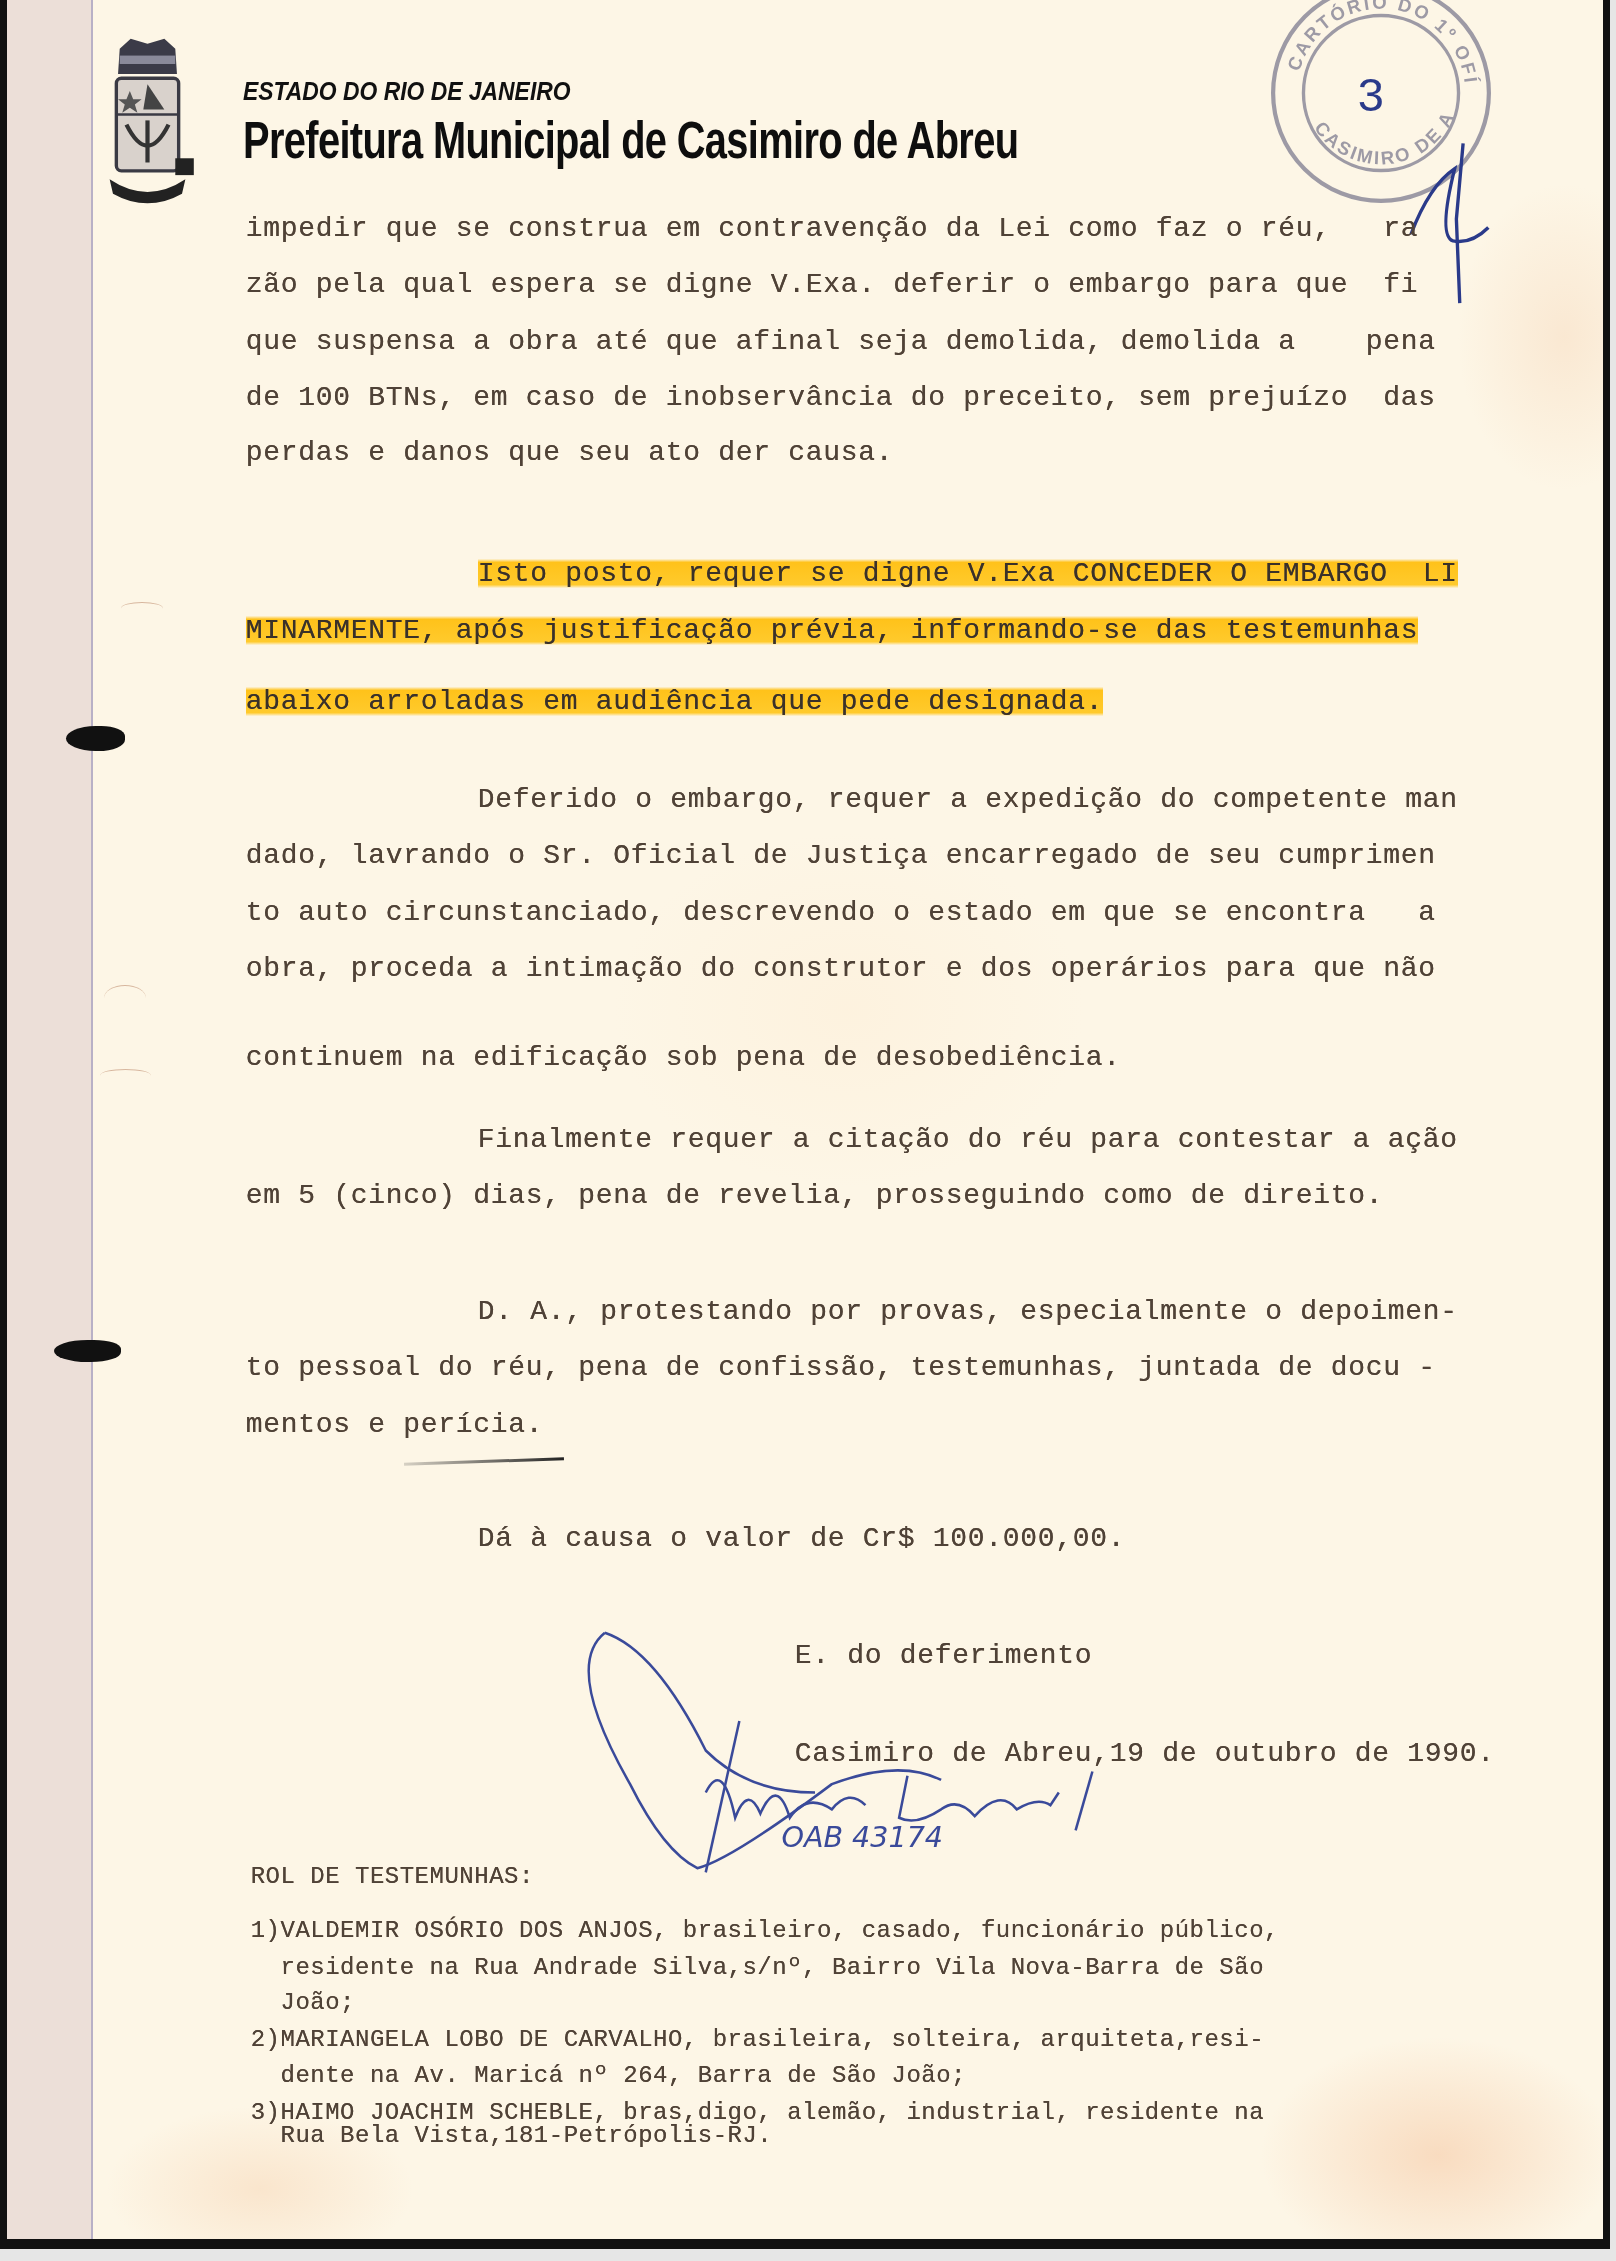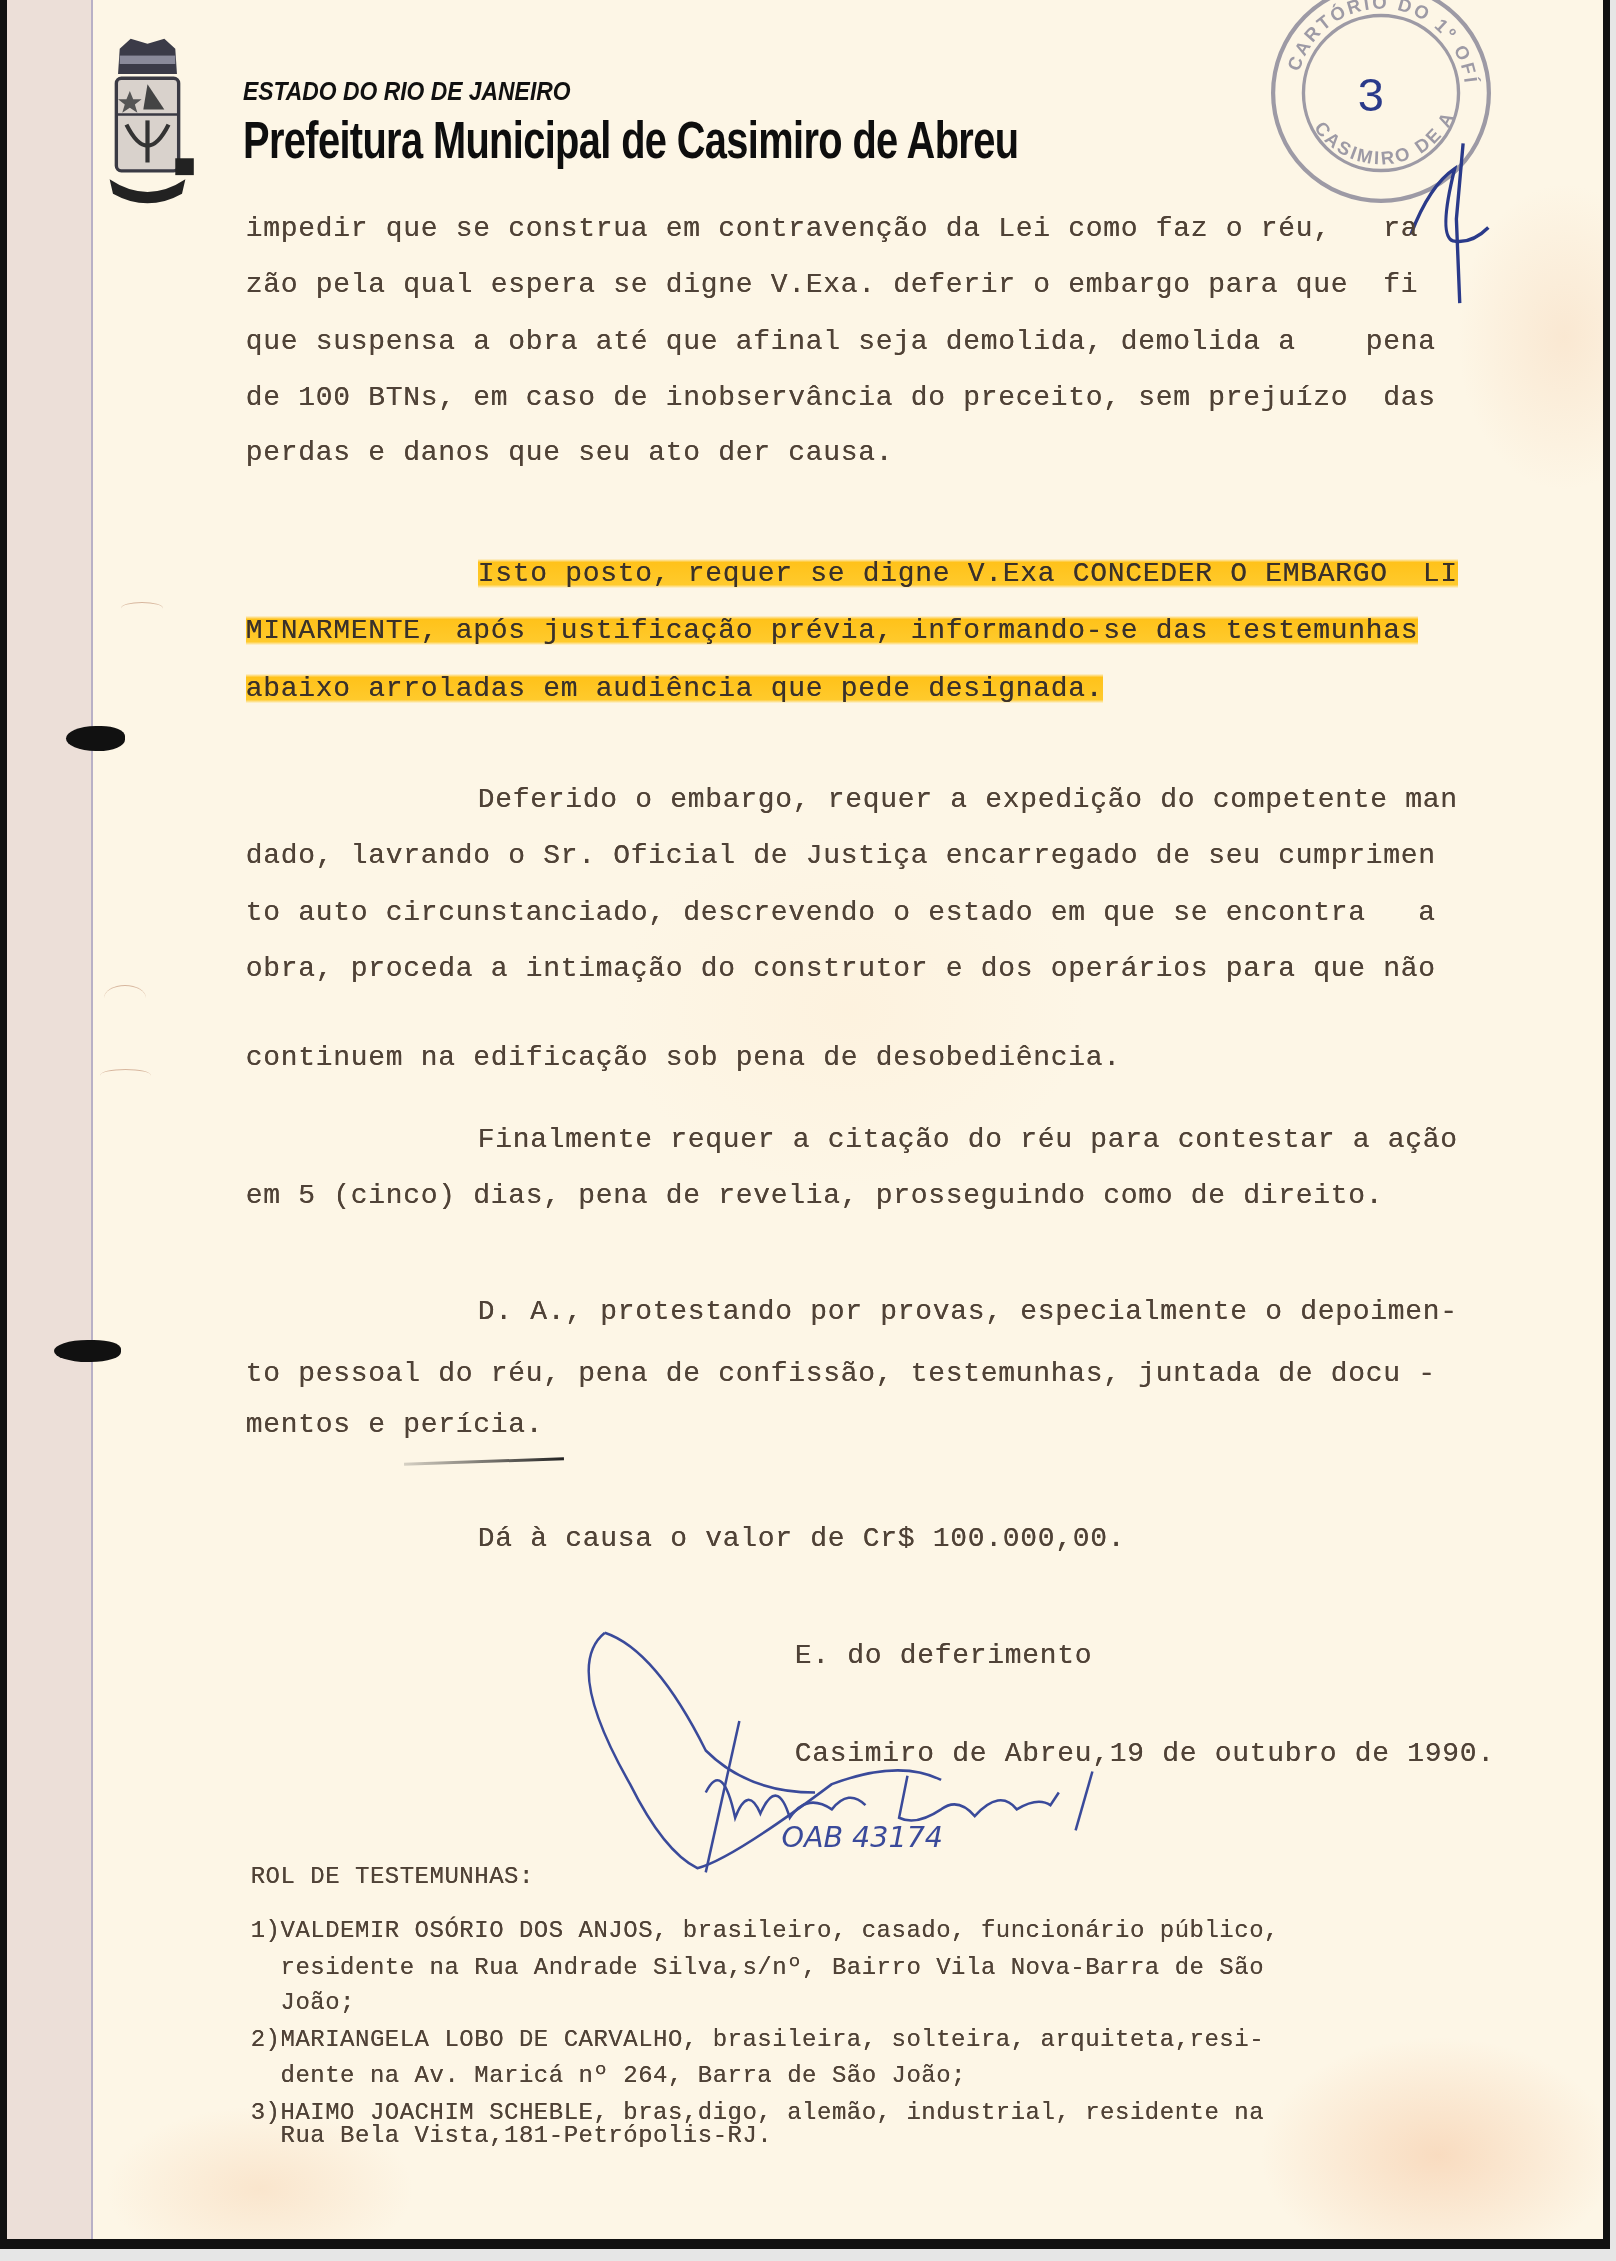--- a/index.html
+++ b/index.html
@@ -135,39 +135,39 @@
     <div class="line" style="top:0px;">impedir que se construa em contravenção da Lei como faz o réu,   ra</div>
     <div class="line" style="top:56px;">zão pela qual espera se digne V.Exa. deferir o embargo para que  fi</div>
     <div class="line" style="top:113px;">que suspensa a obra até que afinal seja demolida, demolida a    pena</div>
     <div class="line" style="top:169px;">de 100 BTNs, em caso de inobservância do preceito, sem prejuízo  das</div>
     <div class="line" style="top:224px;">perdas e danos que seu ato der causa.</div>
   </div>
 
   <div class="text-block" style="top:557px;height:152px;">
     <div class="line" style="top:0px;left:232px;"><span class="hl">Isto posto, requer se digne V.Exa CONCEDER O EMBARGO  LI</span></div>
     <div class="line" style="top:57px;"><span class="hl">MINARMENTE, após justificação prévia, informando-se das testemunhas</span></div>
-    <div class="line" style="top:115px;"><span class="hl">abaixo arroladas em audiência que pede designada.</span></div>
+    <div class="line" style="top:128px;"><span class="hl">abaixo arroladas em audiência que pede designada.</span></div>
   </div>
 
   <div class="text-block" style="top:783px;height:269px;">
     <div class="line" style="top:0px;left:232px;text-align:center;">Deferido o embargo, requer a expedição do competente man</div>
     <div class="line" style="top:56px;">dado, lavrando o Sr. Oficial de Justiça encarregado de seu cumprimen</div>
     <div class="line" style="top:113px;">to auto circunstanciado, descrevendo o estado em que se encontra   a</div>
     <div class="line" style="top:169px;">obra, proceda a intimação do construtor e dos operários para que não</div>
     <div class="line" style="top:226px;margin-top:32px;">continuem na edificação sob pena de desobediência.</div>
   </div>
 
   <div class="text-block" style="top:1123px;height:101px;">
     <div class="line" style="top:0px;left:232px;">Finalmente requer a citação do réu para contestar a ação</div>
     <div class="line" style="top:56px;">em 5 (cinco) dias, pena de revelia, prosseguindo como de direito.</div>
   </div>
 
   <div class="text-block" style="top:1295px;height:168px;">
     <div class="line" style="top:0px;left:232px;">D. A., protestando por provas, especialmente o depoimen-</div>
-    <div class="line" style="top:56px;margin-top:6px;">to pessoal do réu, pena de confissão, testemunhas, juntada de docu -</div>
+    <div class="line" style="top:56px;">to pessoal do réu, pena de confissão, testemunhas, juntada de docu -</div>
     <div class="line" style="top:113px;">mentos e perícia.</div>
   </div>
   <div class="underline-stroke"></div>
 
   <div class="text-block" style="top:1522px;height:42px;">
     <div class="line" style="top:0px;left:232px;">Dá à causa o valor de Cr$ 100.000,00.</div>
   </div>
 
   <div class="text-block" style="top:1639px;height:42px;">
     <div class="line" style="top:0px;left:549px;">E. do deferimento</div>

